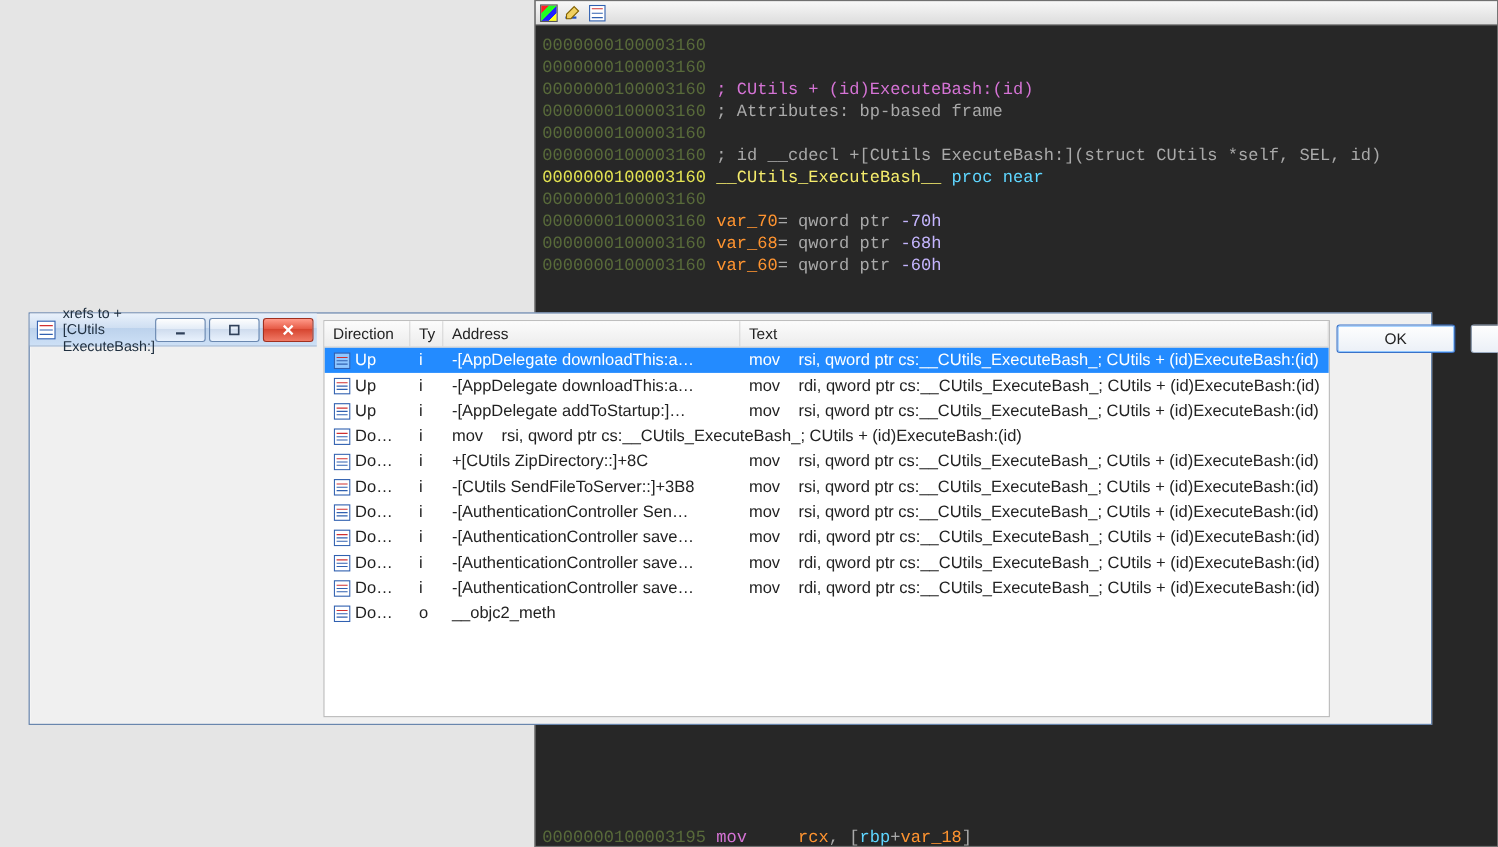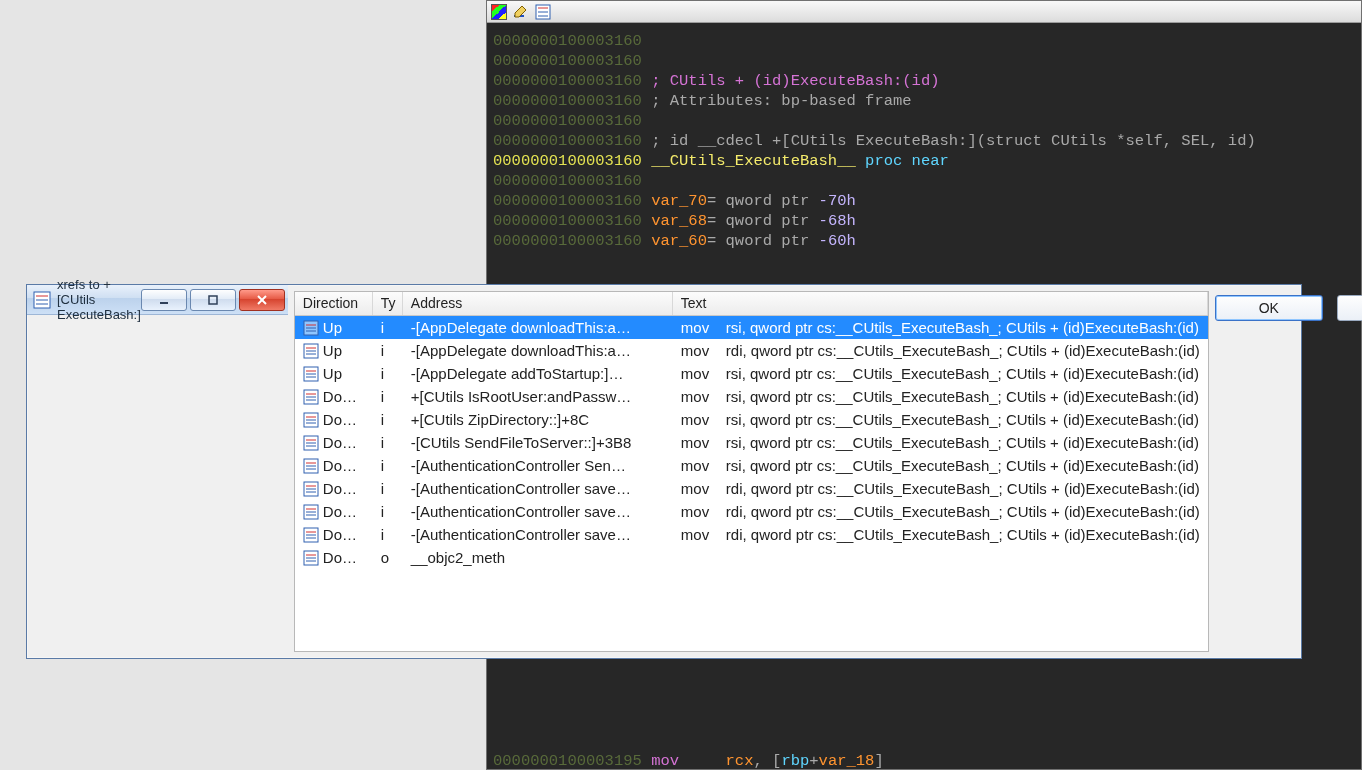--- a/index.html
+++ b/index.html
@@ -252,21 +252,20 @@
           <div class="col-dir">
             <svg class="row-icon" viewBox="0 0 16 16">
               <rect class="bg" x="1" y="1" width="14" height="14" fill="#fff" stroke="#3060b0"></rect>
               <line x1="3" y1="5" x2="13" y2="5" stroke="#d03030"></line>
               <line x1="3" y1="8" x2="13" y2="8" stroke="#3060b0"></line>
               <line x1="3" y1="11" x2="13" y2="11" stroke="#3060b0"></line>
             </svg>
             <span>Do…</span>
           </div>
           <div class="col-ty">i</div>
-          <div class="col-addr">+[CUtils IsRootUser:andPassw…</div>
           <div class="col-text"><span>mov</span>&nbsp;&nbsp;&nbsp;&nbsp;<span>rsi, qword ptr cs:__CUtils_ExecuteBash_; CUtils + (id)ExecuteBash:(id)</span></div>
         </div>
         <div class="row">
           <div class="col-dir">
             <svg class="row-icon" viewBox="0 0 16 16">
               <rect class="bg" x="1" y="1" width="14" height="14" fill="#fff" stroke="#3060b0"></rect>
               <line x1="3" y1="5" x2="13" y2="5" stroke="#d03030"></line>
               <line x1="3" y1="8" x2="13" y2="8" stroke="#3060b0"></line>
               <line x1="3" y1="11" x2="13" y2="11" stroke="#3060b0"></line>
             </svg>

